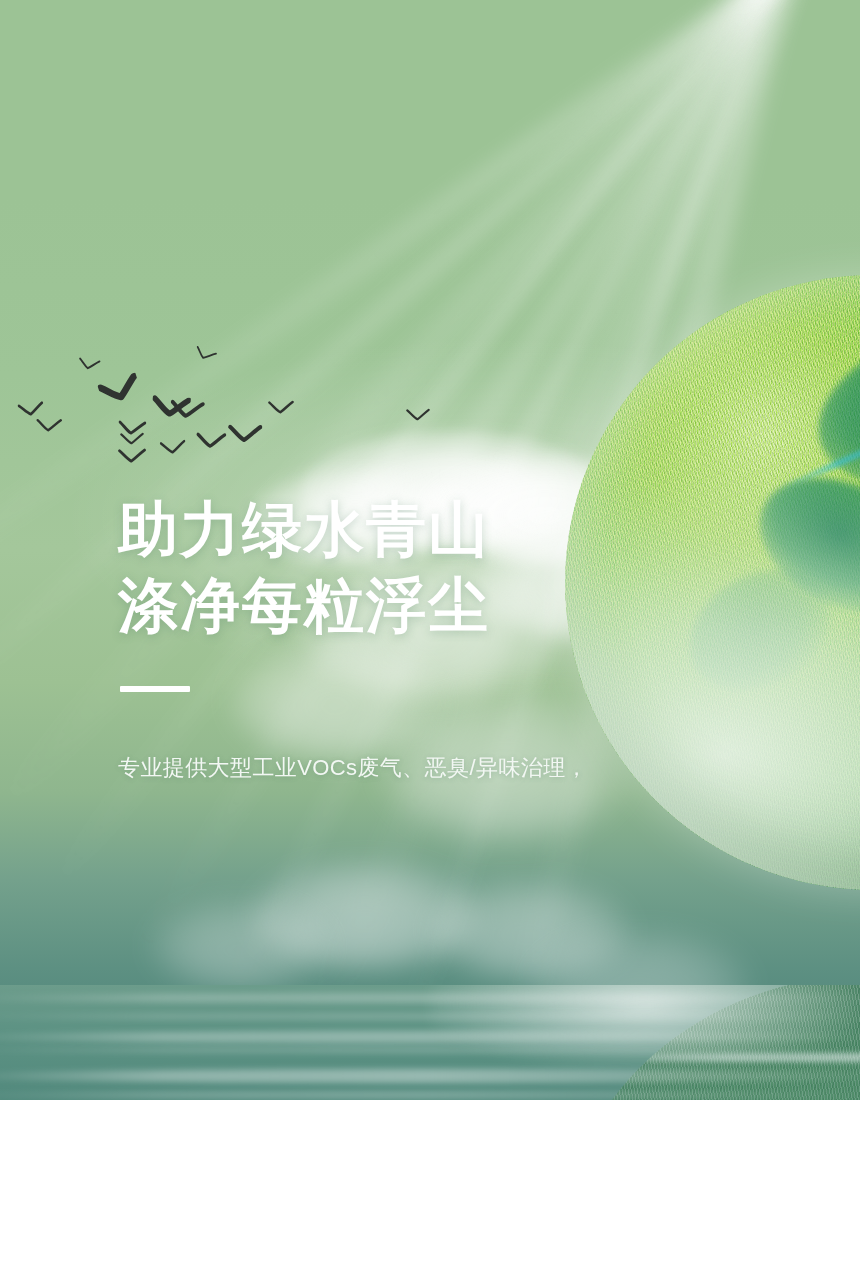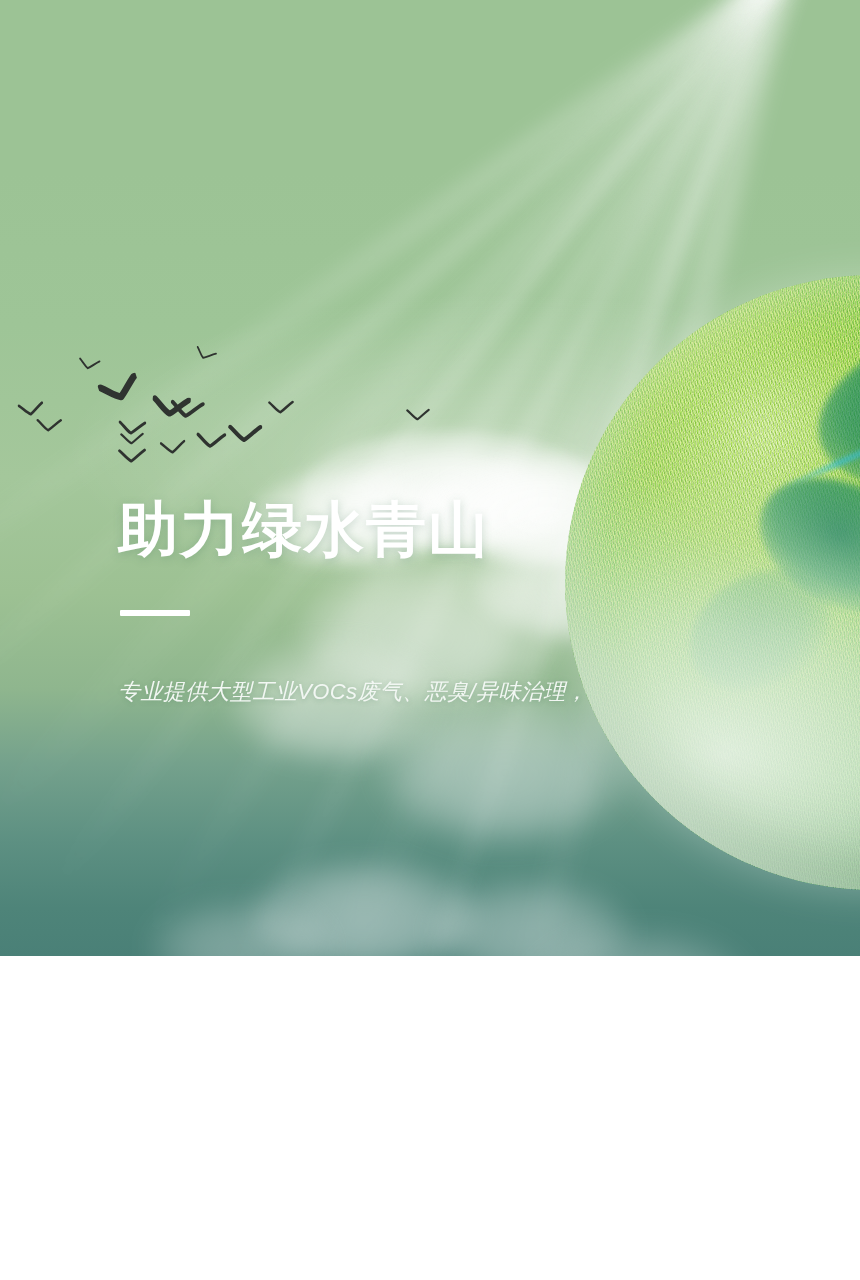--- a/index.html
+++ b/index.html
@@ -8,21 +8,21 @@
     background: #ffffff;
   }
   body {
     font-family: "Liberation Sans", "DejaVu Sans", sans-serif;
   }
 
   
   #poster {
     position: relative;
     width: 860px;
-    height: 956px;
+    height: 1100px;
     overflow: hidden;
     background: #9cc395;
     user-select: none;
   }
 
   
   .sky {
     position: absolute;
     inset: 0;
     background:
@@ -306,21 +306,20 @@
   }
   .subtitle {
     margin: 56px 0 0 0;
     color: #f2f7f3;
     font-size: 22px;
     line-height: 40px;
     letter-spacing: 0.4px;
     font-weight: 400;
     text-shadow: 0 1px 5px rgba(70,120,90,0.30);
     white-space: nowrap;
-    font-style: italic;
   }
 </style>
 </head>
 <body>
 
 <div id="poster">
 
   <div class="sky"></div>
   <div class="sky-haze"></div>
 
@@ -441,17 +440,18 @@
         <div class="ripple" style="top: 190px; height: 13px; opacity: 0.42;"></div>
         <div class="ripple" style="top: 212px; height: 7px; opacity: 0.26;"></div>
         <div class="ripple" style="top: 232px; height: 15px; opacity: 0.48;"></div>
         <div class="ripple" style="top: 254px; height: 10px; opacity: 0.34;"></div>
         <div class="ripple" style="top: 274px; height: 18px; opacity: 0.52;"></div>
       </div>
   </div>
 
   <div class="content">
     <h1 class="headline">助力绿水青山</h1>
+    <h1 class="headline">涤净每粒浮尘</h1>
     <div class="divider"></div>
     <p class="subtitle">专业提供大型工业VOCs废气、恶臭/异味治理，</p>
   </div>
 
 </div>
 
 </body></html>

